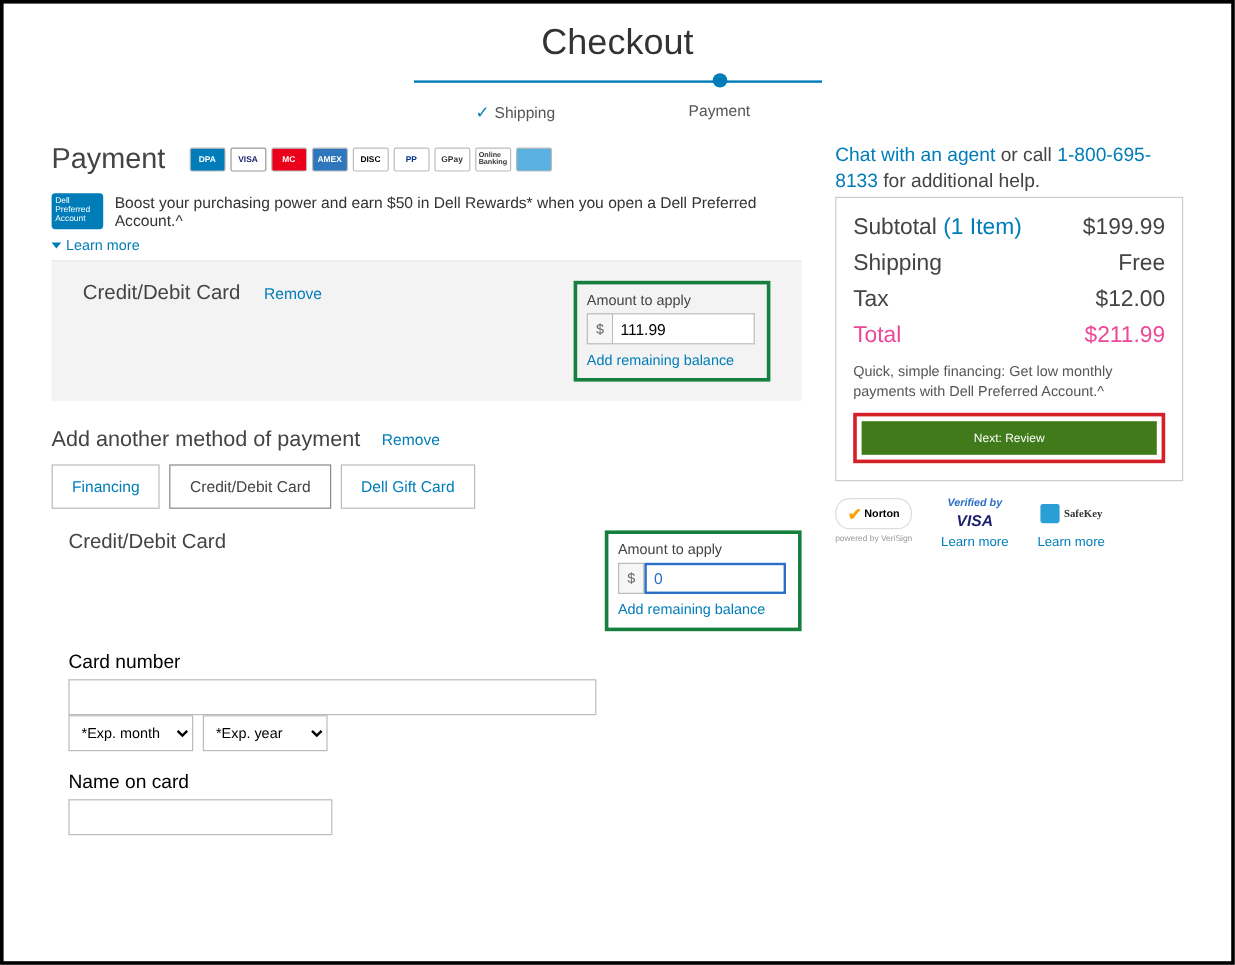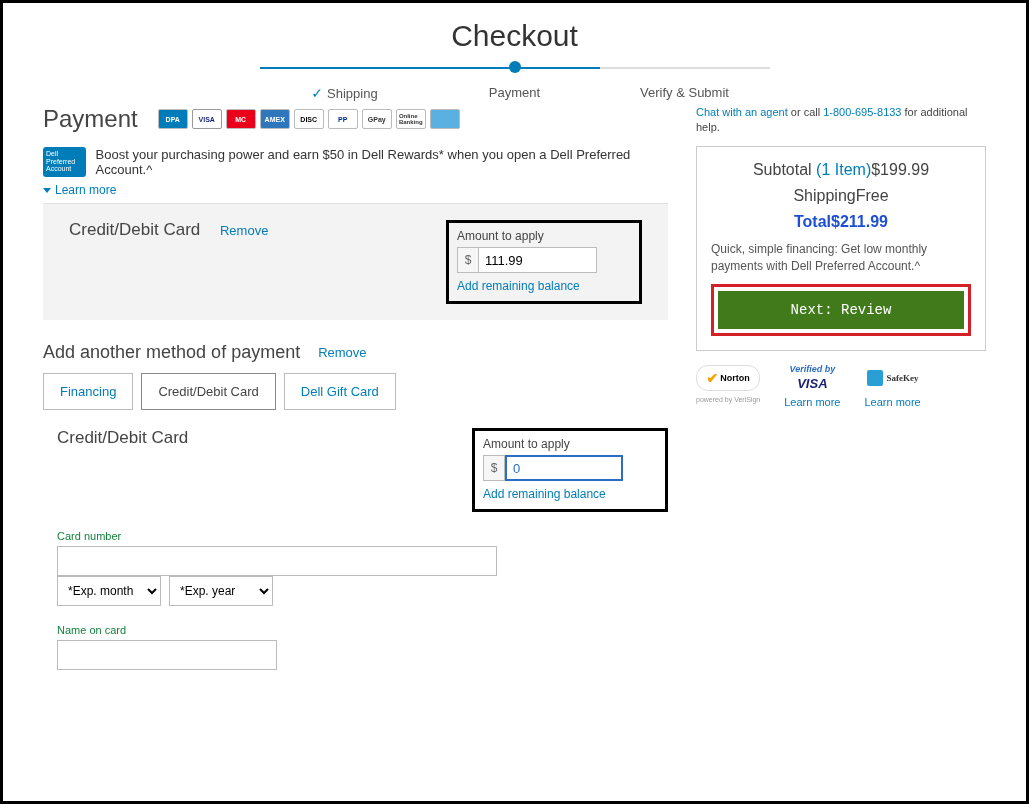--- a/index.html
+++ b/index.html
@@ -9,21 +9,21 @@
     color: #333;
     background: #fff;
     border: 3px solid #000;
     width: 1029px;
     height: 804px;
     overflow: hidden;
     position: relative;
   }
   .container { padding: 10px 40px 10px 40px; }
   h1.page-title { font-size: 30px; font-weight: 400; text-align: center; margin: 6px 0 8px; color: #333; }
-  .stepper { display: flex; justify-content: center; gap: 0; margin-bottom: 4px; }
+  .stepper { display: flex; justify-content: center; gap: 0; margin-bottom: 18px; }
   .step { width: 170px; text-align: center; font-size: 13px; color: #555; padding-top: 24px; position: relative; }
   .step .bar { position: absolute; top: 6px; left: 0; right: 0; height: 2px; background: #ddd; }
   .step.done .bar { background: #007db8; }
   .step.current .bar { background: #007db8; }
   .step .dot { position: absolute; top: 0; left: 50%; transform: translateX(-50%); width: 12px; height: 12px; border-radius: 50%; background: #007db8; display: none; }
   .step.current .dot { display: block; }
   .step .check { color: #007db8; margin-right: 4px; font-size: 14px; }
   .main { display: flex; gap: 28px; }
   .left { flex: 1; }
   .right { width: 290px; }
@@ -37,48 +37,48 @@
   .link { color: #007db8; cursor: pointer; }
   .learn-more { margin-top: 6px; font-size: 12px; }
   .tri { display: inline-block; width: 0; height: 0; border-left: 4px solid transparent; border-right: 4px solid transparent; border-top: 5px solid #007db8; margin-right: 4px; vertical-align: middle; }
   h3.method-h { font-size: 17px; font-weight: 400; margin: 18px 0 10px; color: #444; }
   .gray-box { background: #f3f3f3; padding: 16px 26px; display: flex; justify-content: space-between; align-items: flex-start; }
   .card-title { font-size: 17px; font-weight: 400; color: #444; }
   .remove-link { font-size: 13px; color: #007db8; margin-left: 16px; cursor: pointer; }
   .card-sub { margin-top: 8px; font-size: 13px; color: #444; display: flex; align-items: center; gap: 6px; }
   .mc-ico { width: 28px; height: 18px; background: linear-gradient(90deg,#eb001b 40%,#f79e1b 60%); border-radius: 2px; }
   .blackout { display: inline-block; width: 68px; height: 13px; background: #000; }
-  .amount-box { border: 3px solid #000000; padding: 6px 8px 8px 8px; width: 196px; }
+  .amount-box { border: 3px solid #15803d; padding: 6px 8px 8px 8px; width: 164px; }
   .amount-label { font-size: 12px; color: #444; margin-bottom: 4px; }
   .amount-row { display: flex; }
   .dollar { width: 22px; height: 26px; border: 1px solid #bbb; background: #f6f6f6; display: flex; align-items: center; justify-content: center; font-size: 12px; color: #666; }
   .amount-input { width: 118px; height: 26px; border: 1px solid #bbb; border-left: none; padding: 0 6px; font-size: 13px; }
   .amount-input.focused { border: 2px solid #2a6ec6; color: #2a6ec6; }
   .add-balance { font-size: 12px; color: #007db8; margin-top: 6px; cursor: pointer; }
   .add-another-head { font-size: 18px; font-weight: 400; margin: 22px 0 10px; color: #444; display: flex; align-items: center; gap: 18px; }
   .tabs { display: flex; gap: 8px; }
   .tab { border: 1px solid #bbb; padding: 10px 16px; font-size: 13px; color: #007db8; cursor: pointer; background: #fff; }
   .tab.active { color: #444; border: 1px solid #888; }
   .form-sec { margin-top: 18px; padding-left: 14px; }
   .form-title { font-size: 17px; font-weight: 400; color: #444; }
   .form-row-split { display: flex; justify-content: space-between; align-items: flex-start; }
-  .field-label { font-size: 11px; color: #15803d; margin: 18px 0 4px; }
+  .field-label { font-size: 16px; color: #000000; margin: 18px 0 4px; }
   .text-input { border: 1px solid #bbb; height: 30px; padding: 0 6px; font-size: 13px; }
   .w-full { width: 440px; }
   .w-med { width: 220px; }
   .selects { display: flex; gap: 8px; }
   select.sel { height: 30px; border: 1px solid #bbb; background: #fff; padding: 0 6px; font-size: 12px; width: 104px; }
   .field-cols { display: flex; gap: 40px; }
-  .side-help { font-size: 11px; color: #444; margin-bottom: 10px; line-height: 1.4; }
+  .side-help { font-size: 16px; color: #444; line-height: 1.4; }
   .summary { border: 1px solid #ccc; padding: 14px; }
-  .sum-row { display: flex; justify-content: center; font-size: 16px; margin-bottom: 8px; color: #444; }
-  .sum-row.total { font-weight: 700; color: #1d4ed8; }
+  .sum-row { display: flex; justify-content: space-between; font-size: 19px; margin-bottom: 8px; color: #444; }
+  .sum-row.total { font-weight: 400; color: #ec4899; }
   .fin-promo { font-size: 12px; color: #555; margin: 10px 0 10px; line-height: 1.4; }
   .next-wrap { border: 3px solid #d62027; padding: 4px; }
-  .next-btn { width: 100%; background: #417a1a; color: #fff; border: none; height: 38px; font-size: 14px; cursor: pointer; font-family: Liberation Mono, monospace; }
+  .next-btn { width: 100%; background: #417a1a; color: #fff; border: none; height: 28px; font-size: 10px; cursor: pointer; }
   .trust-row { display: flex; gap: 24px; margin-top: 14px; align-items: flex-start; }
   .trust { text-align: center; font-size: 11px; color: #007db8; line-height: 1.3; }
   .trust .badge { height: 26px; margin-bottom: 4px; display: flex; align-items: center; justify-content: center; font-size: 9px; font-weight: bold; }
   .norton .badge { border: 1px solid #ddd; border-radius: 12px; padding: 0 6px; color: #000; }
   .norton .tick { color: #f7a400; font-size: 14px; margin-right: 2px; }
   .vbv .badge span:first-child { color: #2a6ec6; font-style: italic; font-size: 9px; display: block; }
   .vbv .badge span:last-child { color: #1a1f71; font-weight: 900; font-style: italic; font-size: 13px; }
   .safekey .badge .sq { width: 16px; height: 16px; background: #2a9fd6; border-radius: 2px; margin-right: 4px; }
 </style>
 </head>
@@ -88,24 +88,20 @@
   <h1 class="page-title">Checkout</h1>
 
   <div class="stepper">
     <div class="step done">
       <div class="bar"></div>
       <span class="check">✓</span><span>Shipping</span>
     </div>
     <div class="step current">
       <div class="bar"></div><div class="dot"></div>
       <span>Payment</span>
-    </div>
-    <div class="step">
-      <div class="bar"></div>
-      <span>Verify &amp; Submit</span>
     </div>
   </div>
 
   <div class="main">
     <div class="left">
       <div class="section-head">
         <h2 class="payment-h">Payment</h2>
         <div class="icons-row">
           <div class="card-icon" style="background:#007db8;">DPA</div>
           <div class="card-icon" style="background:#fff;color:#1a1f71;border-color:#999;">VISA</div>
@@ -208,20 +204,24 @@
 
       <div class="summary">
         <div class="sum-row">
           <span><span>Subtotal</span> <span class="link">(1 Item)</span></span>
           <span>$199.99</span>
         </div>
         <div class="sum-row">
           <span>Shipping</span>
           <span>Free</span>
         </div>
+        <div class="sum-row">
+          <span>Tax</span>
+          <span>$12.00</span>
+        </div>
         <div class="sum-row total">
           <span>Total</span>
           <span>$211.99</span>
         </div>
         <div class="fin-promo">Quick, simple financing: Get low monthly payments with Dell Preferred Account.^</div>
         <div class="next-wrap">
           <button class="next-btn">Next: Review</button>
         </div>
       </div>
 

